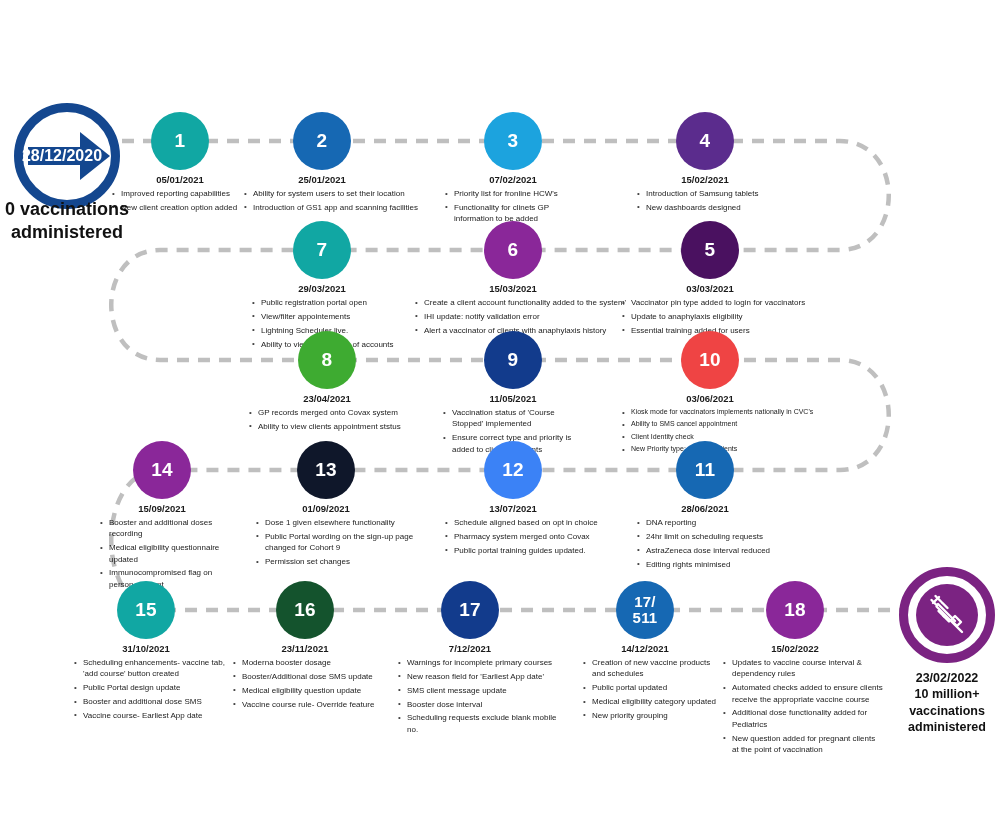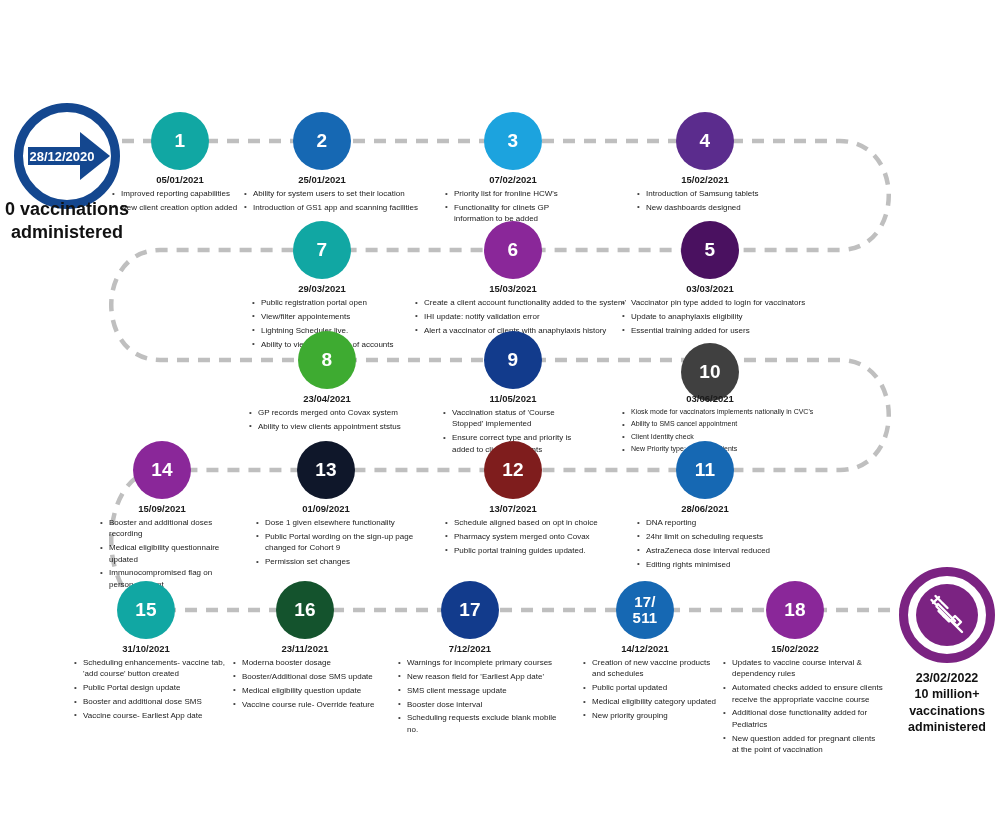--- a/index.html
+++ b/index.html
@@ -156,21 +156,21 @@
              L 900 610" fill="none" stroke="#BFBFBF" stroke-width="4.5" stroke-dasharray="12 9" stroke-linecap="butt"></path>
   </svg>
 
   <div id="start-cap">
     <div class="ring" style="border-color: rgb(20, 71, 143);"></div>
     <svg width="106" height="106" viewBox="0 0 106 106" style="position:absolute;left:0;top:0;">
       <path d="M 14 44 L 66 44 L 66 29 L 96 53 L 66 77 L 66 62 L 14 62 Z" fill="#14478F"></path>
     </svg>
     <div style="position:absolute;left:20px;top:44px;width:56px;height:18px;
                 display:flex;align-items:center;justify-content:center;">
-      <span style="font-size:13px;font-weight:bold;color:#ffffff;white-space:nowrap;">28/12/2020</span>
+      <span style="font-size:16px;font-weight:bold;color:#ffffff;white-space:nowrap;">28/12/2020</span>
     </div>
   </div>
   <div id="start-label">
     <div>0 vaccinations</div>
     <div>administered</div>
   </div>
 
   <div id="end-cap">
     <div class="ring" style="border-color: rgb(123, 35, 130);"></div>
     <div class="inner" style="background: rgb(123, 35, 130);">
@@ -293,21 +293,21 @@
       <span>9</span>
     </div>
     <div class="node-date" style="left:-70px; top:33px; width:140px;">11/05/2021</div>
     <div class="bullets" style="left:-70px; top:47px; width:140px;">
       <div class="bul">Vaccination status of 'Course Stopped' implemented</div>
       <div class="bul">Ensure correct type and priority is added to clients accounts</div>
     </div>
   </div>
 
   <div class="node" style="left:710px; top:360px;">
-    <div class="bubble big" style="left: -29px; top: -29px; width: 58px; height: 58px; background: #404040; margin-top: 12px;">
+    <div class="bubble big" style="left: -29px; top: -29px; width: 58px; height: 58px; background: #ef4444;">
       <span>10</span>
     </div>
     <div class="node-date" style="left:-70px; top:33px; width:140px;">03/06/2021</div>
     <div class="bullets" style="left:-88px; top:47px; width:215px; font-size:7px;">
       <div class="bul">Kiosk mode for vaccinators implements nationally in CVC's</div>
       <div class="bul">Ability to SMS cancel appointment</div>
       <div class="bul">Client Identity check</div>
       <div class="bul">New Priority type: pregnant clients</div>
     </div>
   </div>
@@ -330,21 +330,21 @@
     </div>
     <div class="node-date" style="left:-70px; top:33px; width:140px;">01/09/2021</div>
     <div class="bullets" style="left:-70px; top:47px; width:160px;">
       <div class="bul">Dose 1 given elsewhere functionality</div>
       <div class="bul">Public Portal wording on the sign-up page changed for  Cohort 9</div>
       <div class="bul">Permission set changes</div>
     </div>
   </div>
 
   <div class="node" style="left:513px; top:470px;">
-    <div class="bubble big" style="left: -29px; top: -29px; width: 58px; height: 58px; background: #7f1d1d;">
+    <div class="bubble big" style="left: -29px; top: -29px; width: 58px; height: 58px; background: #3b82f6;">
       <span>12</span>
     </div>
     <div class="node-date" style="left:-70px; top:33px; width:140px;">13/07/2021</div>
     <div class="bullets" style="left:-68px; top:47px; width:160px;">
       <div class="bul">Schedule aligned based on opt in choice</div>
       <div class="bul">Pharmacy system merged onto Covax</div>
       <div class="bul">Public portal training guides updated.</div>
     </div>
   </div>
 

